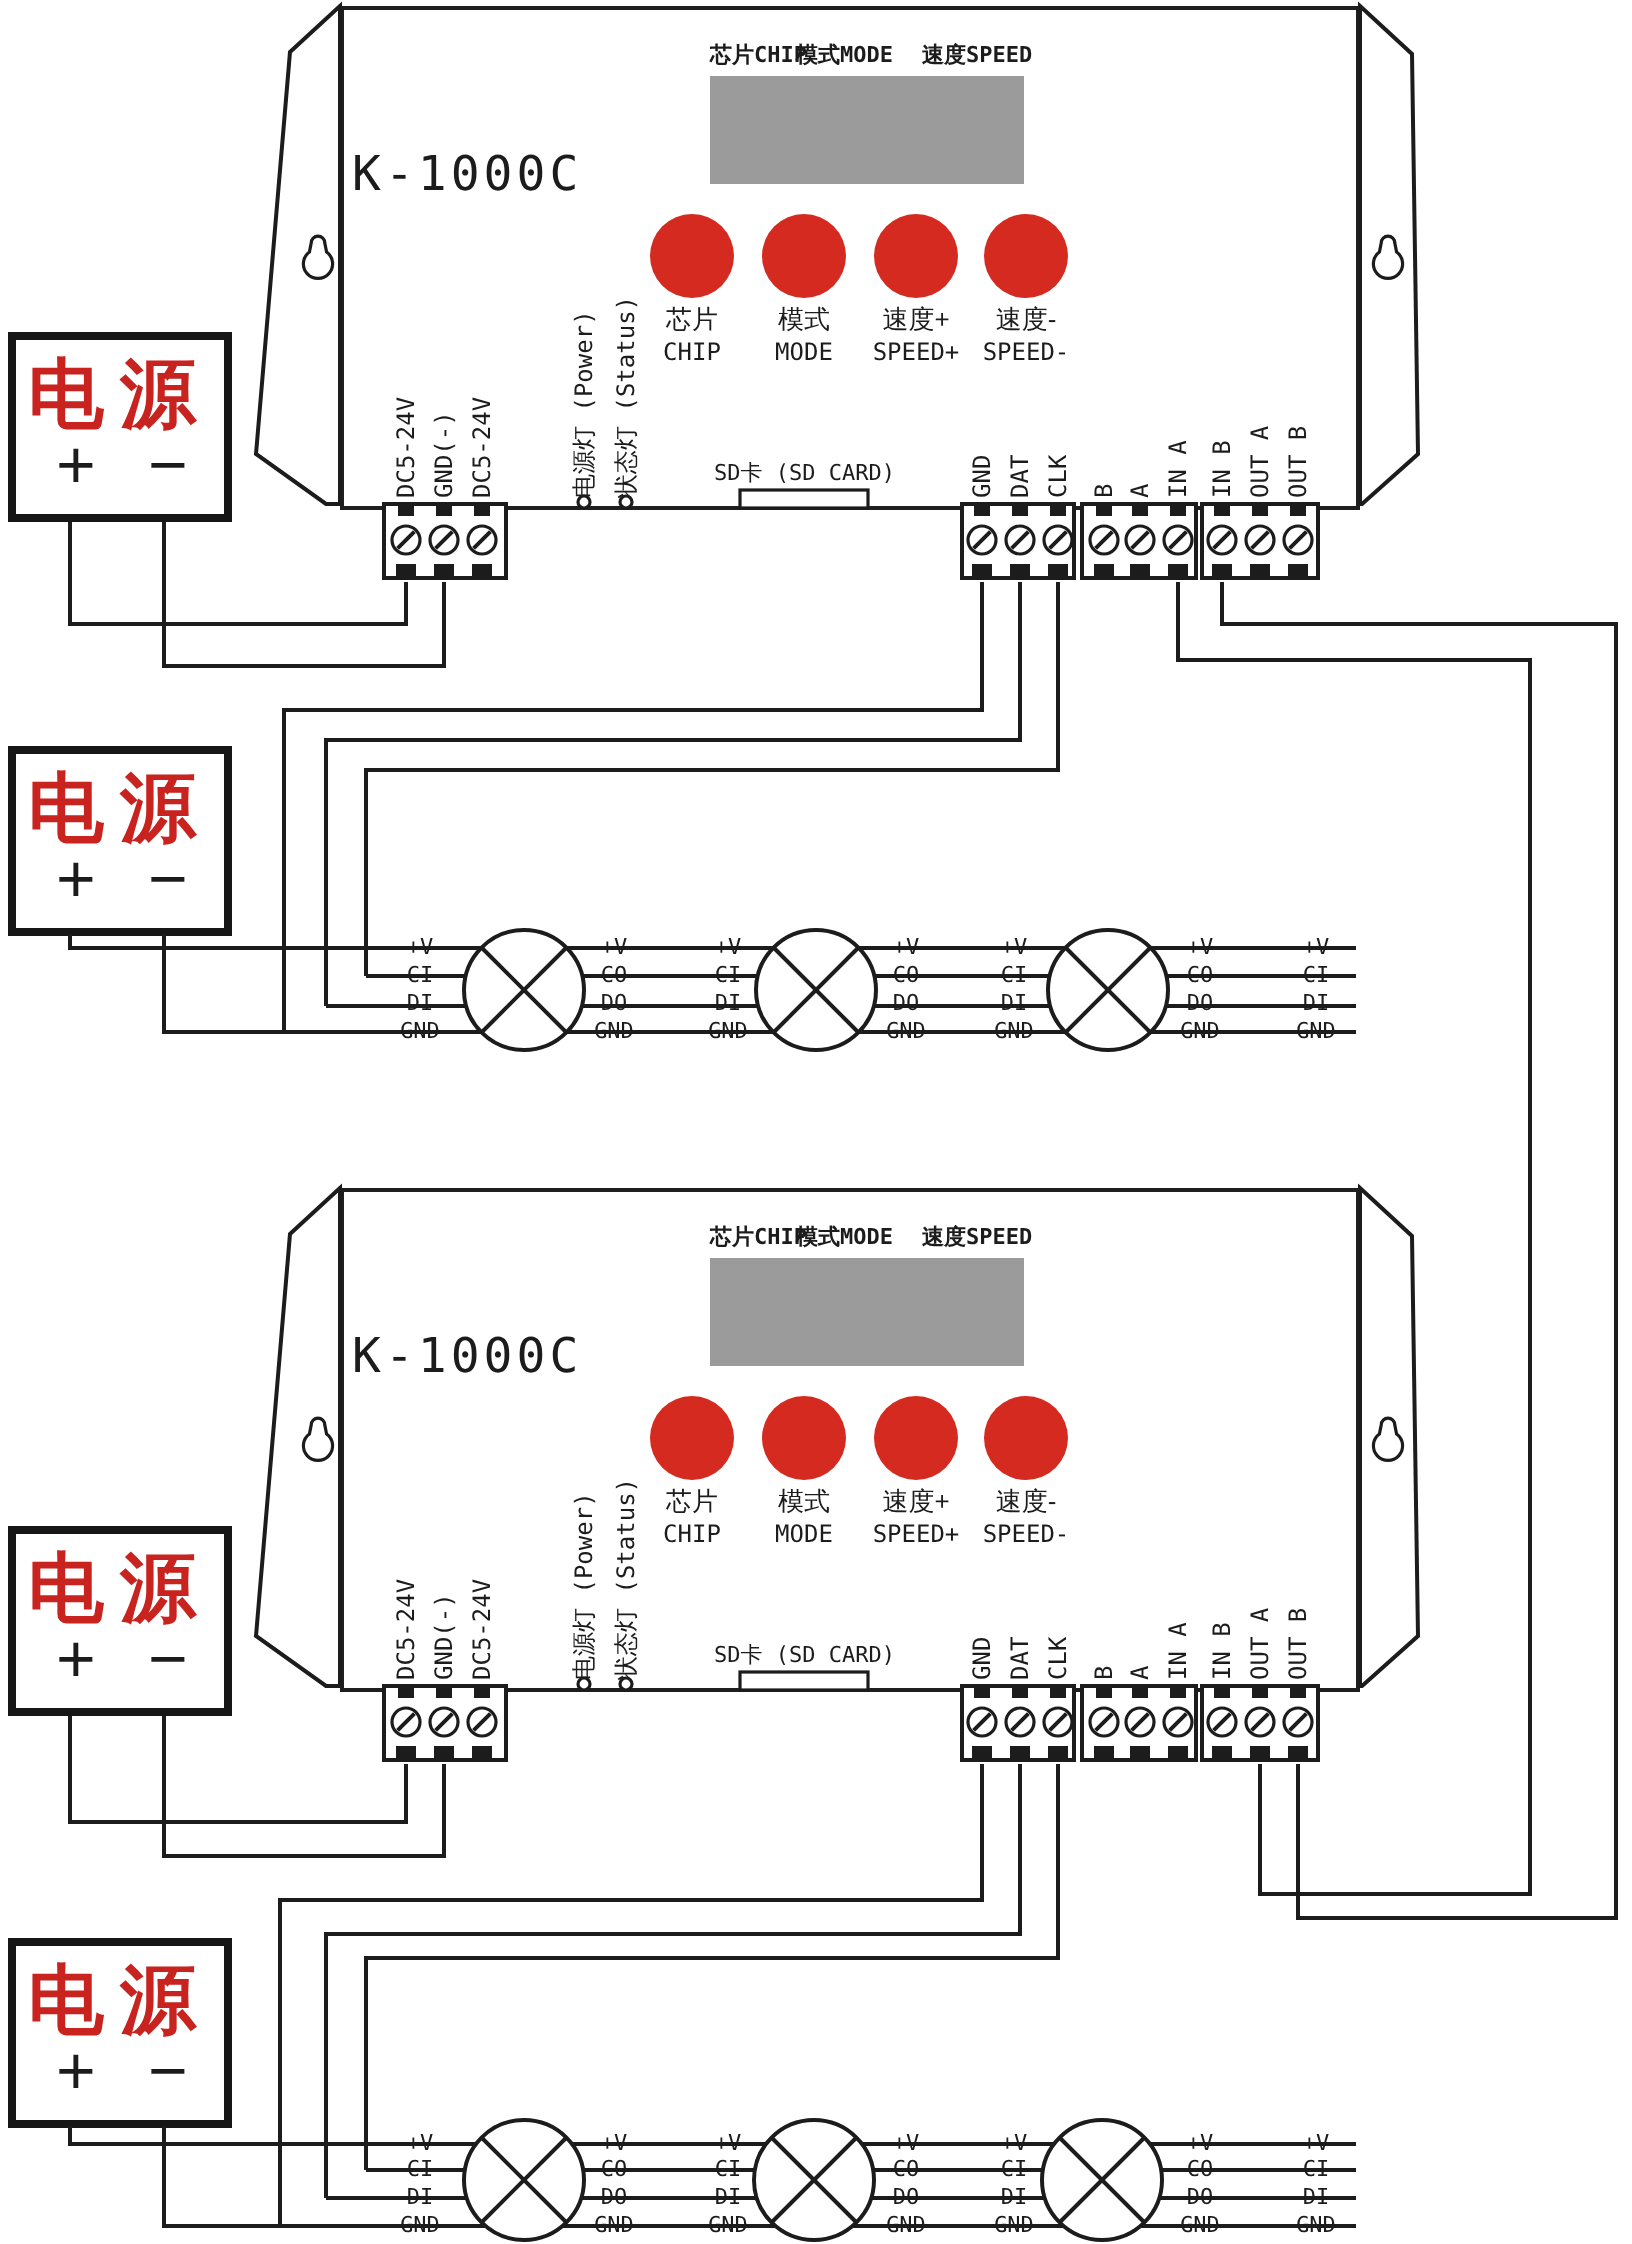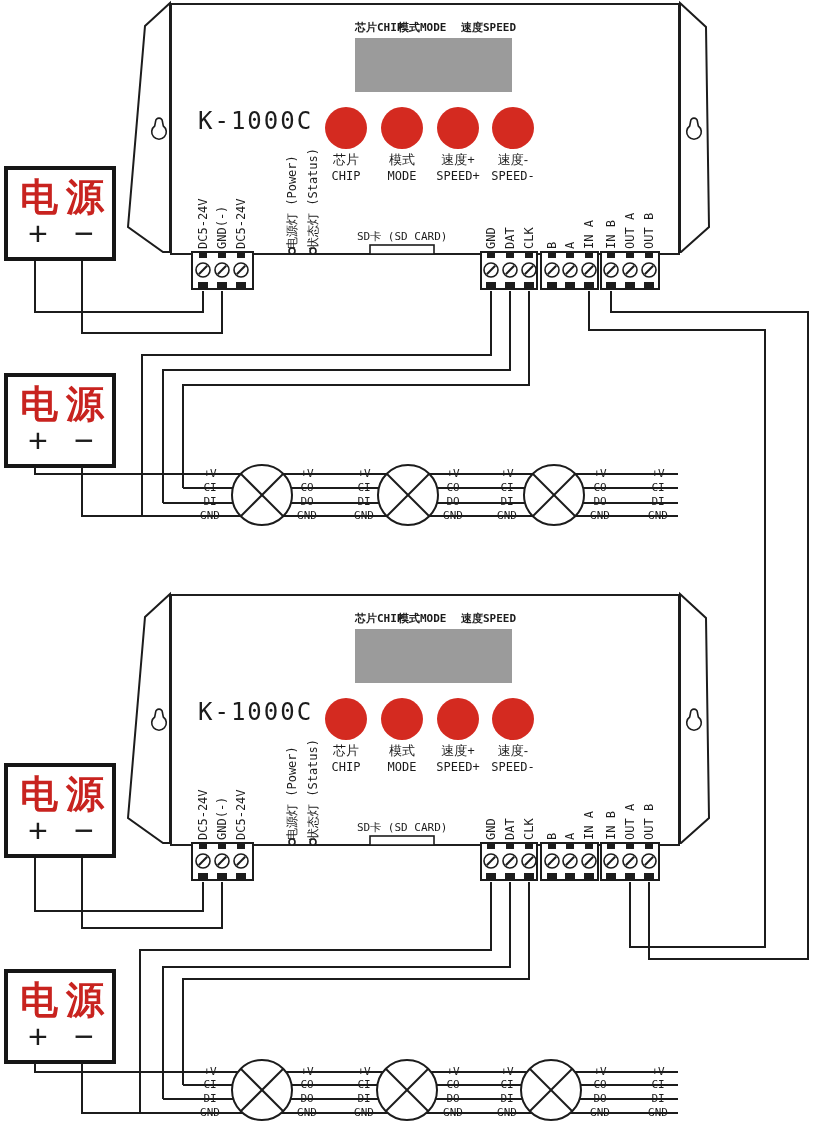--- a/index.html
+++ b/index.html
@@ -2,30 +2,30 @@
 <html><head>
 <meta charset="utf-8">
 <style>
   html,body{margin:0;padding:0;background:#ffffff;}
   .stage{position:relative;width:816px;height:1122px;background:#fff;overflow:hidden;
          font-family:"Liberation Sans",sans-serif;color:#1c1c1c;}
   .overlay{position:absolute;left:0;top:0;z-index:1;pointer-events:none;}
   
   .psu{position:absolute;left:4px;width:112px;height:95px;box-sizing:border-box;
        border:4px solid #161616;background:#fff;z-index:0;}
-  .psu .nm{position:absolute;left:0;top:2px;width:100%;text-align:right;
+  .psu .nm{position:absolute;left:0;top:2px;width:100%;text-align:center;
        font-size:38px;font-weight:bold;color:#c8231f;letter-spacing:8px;}
   .psu .pm{position:absolute;top:44px;font-size:34px;font-weight:400;color:#1c1c1c;}
   .psu .plus{left:20px;} .psu .minus{left:66px;}
   
   .ctrl{position:absolute;left:0;width:816px;height:300px;z-index:0;}
   .face{position:absolute;left:170px;top:0;width:506px;height:248px;
         border:2px solid #1f1f1f;background:#fff;}
-  .model{position:absolute;left:198px;top:70px;font:24px "DejaVu Sans Mono",monospace;
-         letter-spacing:2px;margin-top:34px;}
+  .model{position:absolute;left:176px;top:70px;font:24px "DejaVu Sans Mono",monospace;
+         letter-spacing:2px;}
   .toplbl{position:absolute;top:17px;font-size:11px;font-weight:bold;
           font-family:"DejaVu Sans Mono",monospace;}
   .lcd{position:absolute;left:355px;top:35px;width:157px;height:54px;background:#9b9b9b;}
   .btn{position:absolute;top:104px;width:42px;height:42px;border-radius:50%;background:#d42a20;}
   .blbl{position:absolute;top:148px;width:60px;display:flex;flex-direction:column;
         align-items:center;font-size:13px;line-height:17px;}
   .blbl .en{font-family:"DejaVu Sans Mono",monospace;font-size:12px;}
   .vl{position:absolute;top:246px;transform:rotate(-90deg);transform-origin:0 0;
       white-space:nowrap;font:12px "DejaVu Sans Mono",monospace;line-height:13px;}
   .sdlbl{position:absolute;left:357px;top:226px;font:11px "DejaVu Sans Mono",monospace;}

